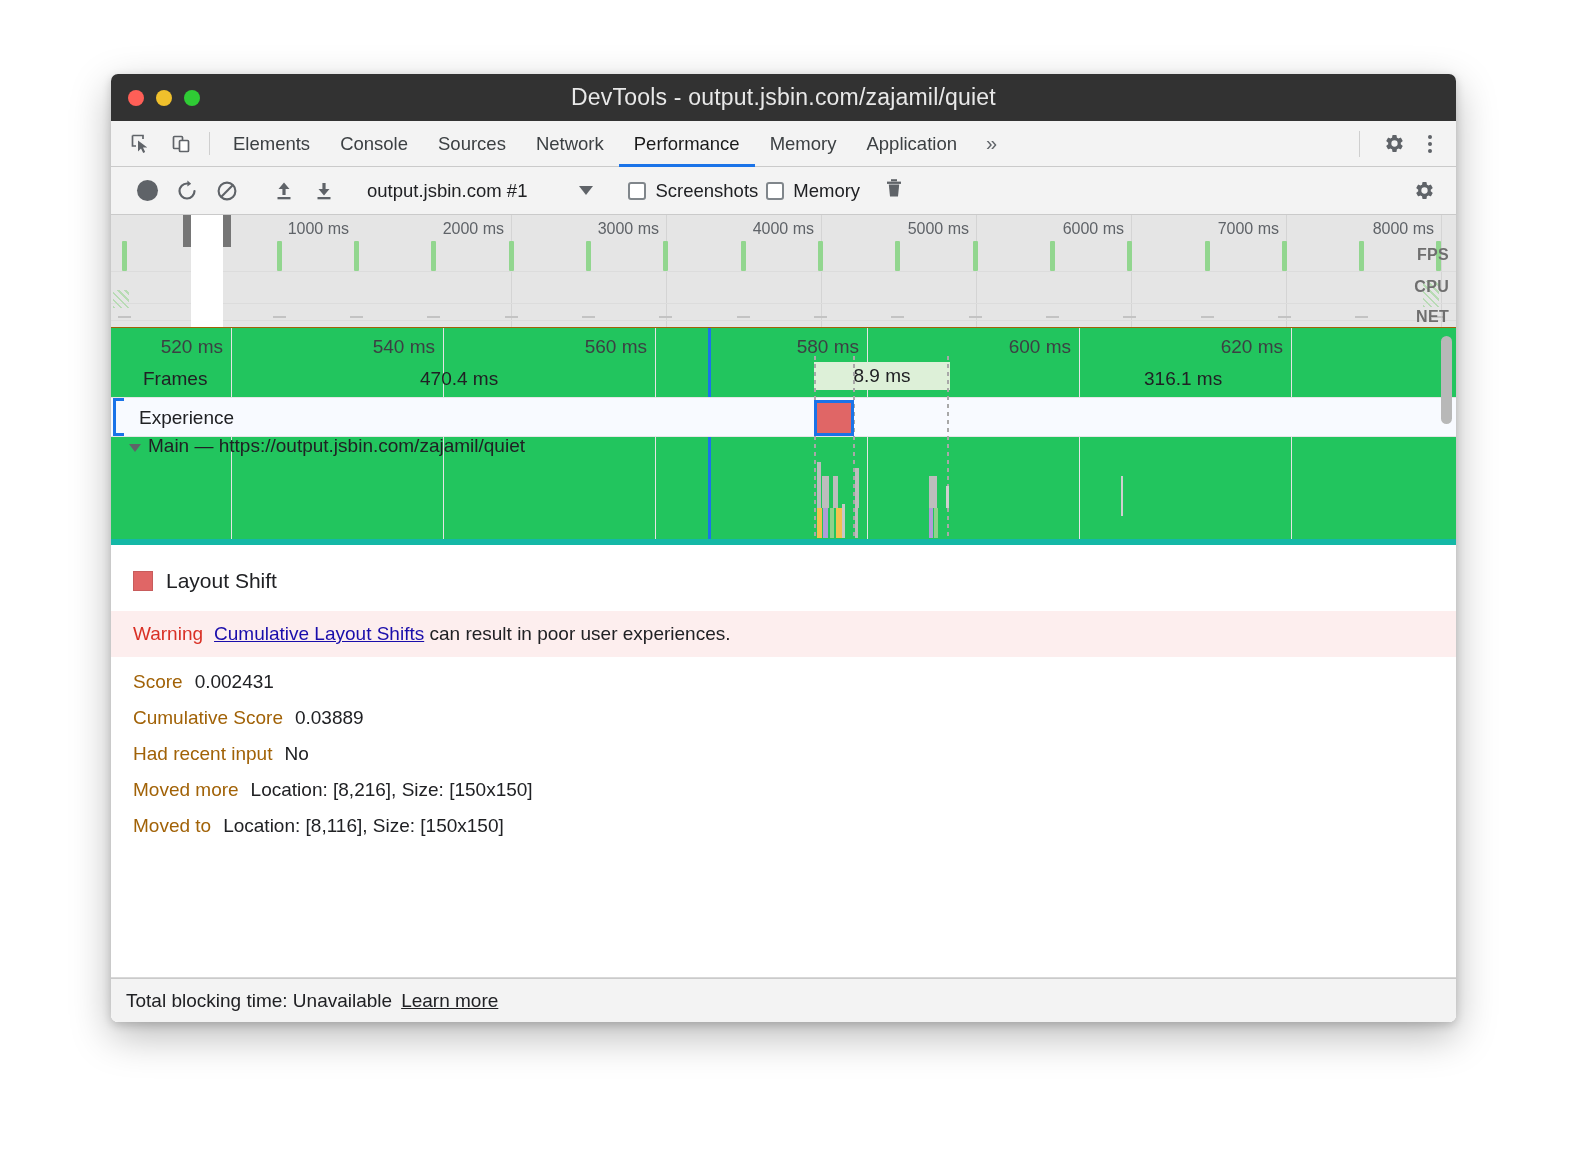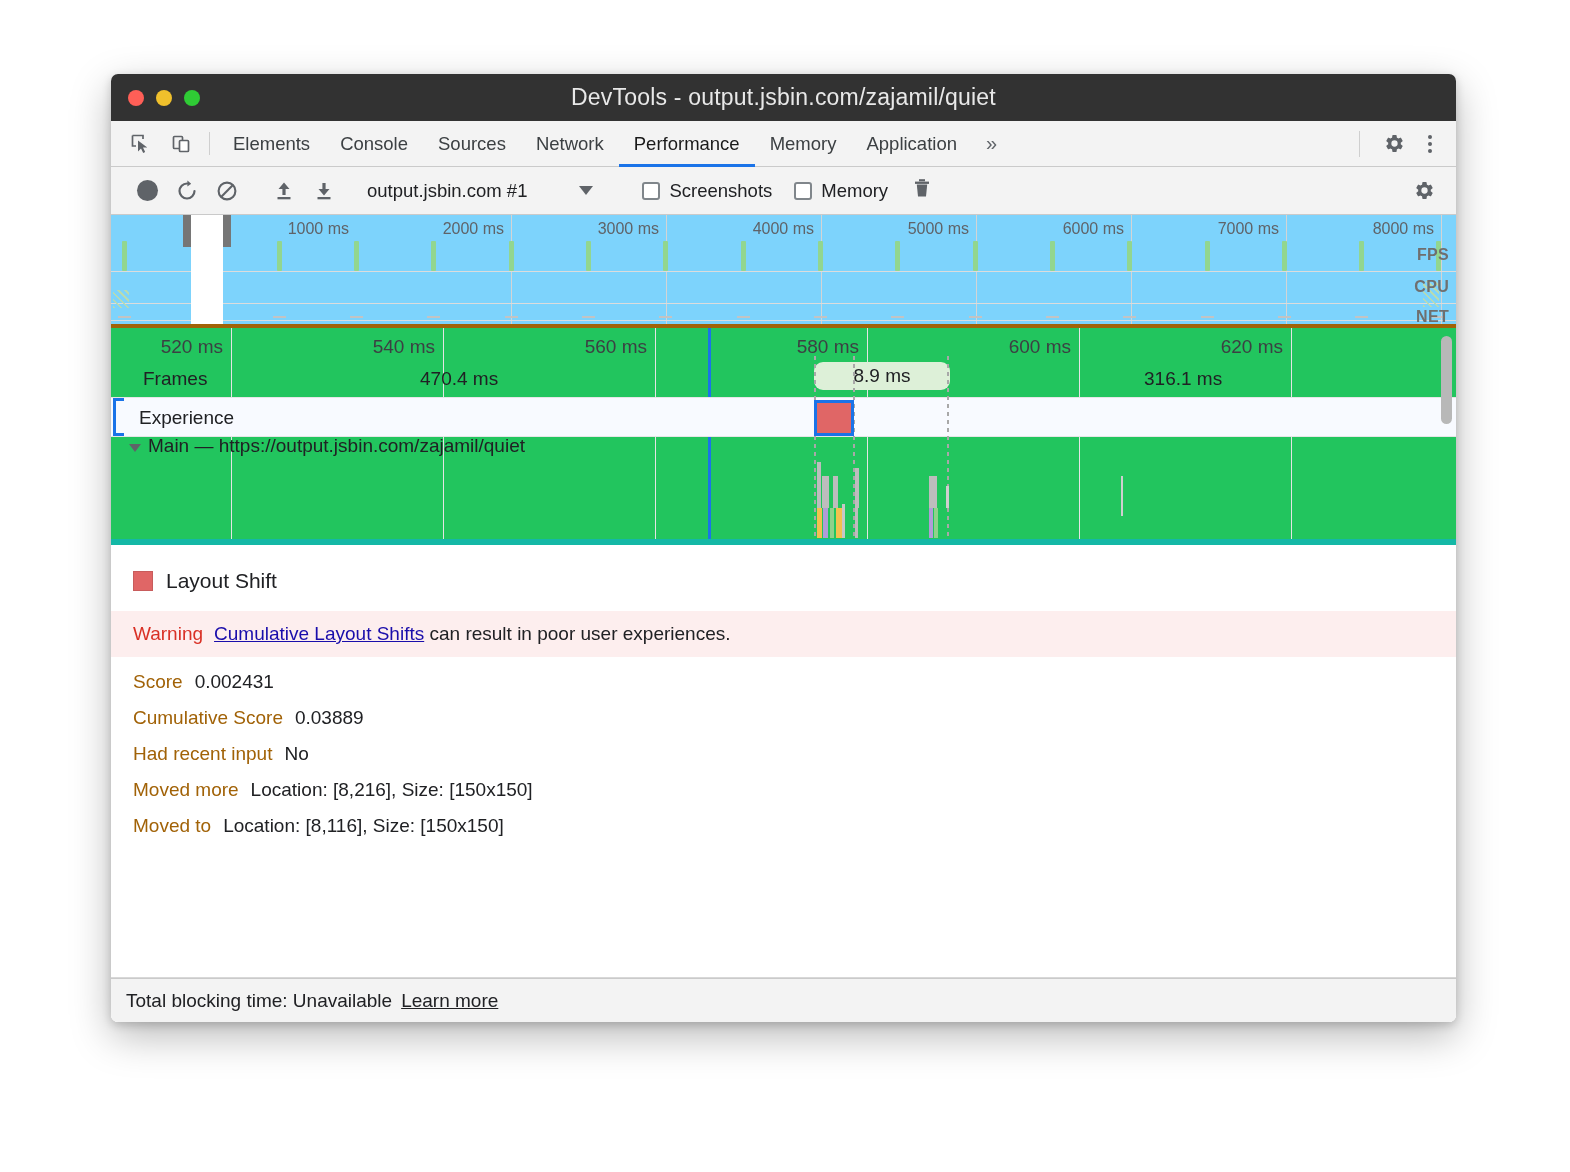--- a/index.html
+++ b/index.html
@@ -81,31 +81,31 @@
     padding-left: 16px;
     font-size: 18px; color: #3c4043;
   }
   .rec-dot { width: 21px; height: 21px; border-radius: 50%; background: #5f6368; }
   #profile-select {
     display: flex; align-items: center; gap: 0; margin-left: 6px; cursor: pointer;
   }
   #profile-name { font-size: 18.5px; color: #202124; }
   .caret { width: 0; height: 0; border-left: 7px solid transparent; border-right: 7px solid transparent;
            border-top: 9px solid #5f6368; margin-left: 52px; }
-  .cbox-wrap { display: flex; align-items: center; gap: 9px; margin-left: 22px; cursor: pointer; justify-content: flex-end; }
+  .cbox-wrap { display: flex; align-items: center; gap: 9px; margin-left: 8px; cursor: pointer; justify-content: flex-end; }
   .cbox { width: 18px; height: 18px; border: 2px solid #80868b; border-radius: 3px; background: #fff; }
   .cbox-label { font-size: 18.5px; color: #202124; }
   .trash { margin-left: 22px; cursor: pointer; }
 
   
   #overview {
     height: 113px; flex: 0 0 113px;
-    background: #7dd3fc;
+    background: #e5e5e5;
     position: relative;
-    border-bottom: 4px solid #a16207;
+    border-bottom: 1px solid #a16207;
     overflow: hidden;
   }
   .ov-grid-line { position: absolute; top: 0; bottom: 0; width: 1px; background: #d4d4d4; }
   .ov-tick-label {
     position: absolute; top: 5px; font-size: 16px; color: #5f6368;
     transform: translateX(-100%); padding-right: 7px; white-space: nowrap;
   }
   .ov-hband { position: absolute; left: 0; right: 0; height: 1px; background: #dcdcdc; }
   .fps-bar { position: absolute; width: 5px; background: #92d68f; border-radius: 1px; }
   .net-bar { position: absolute; height: 2px; background: #c3c3c3; }
@@ -145,21 +145,21 @@
     position: absolute; left: 0; right: 0;
     background: #f8faff;
     border-top: 1px solid #e6e6e6; border-bottom: 1px solid #e6e6e6;
   }
   #exp-bracket {
     position: absolute; width: 11px; border: 3px solid #1a73e8; border-right: none;
   }
   .frame-band {
     position: absolute; background: #ddf0d8;
     display: flex; align-items: center; justify-content: center;
-    font-size: 19px; color: #202124; border-radius: 9px;
+    font-size: 19px; color: #202124;
   }
   .frame-time-float { position: absolute; font-size: 19px; color: #202124; }
   .dashed-sep {
     position: absolute; width: 2px;
     background-image: linear-gradient(to bottom, #a8a8a8 0 4px, transparent 4px 8px);
     background-size: 2px 8px;
   }
   #layout-shift-marker {
     position: absolute; background: #e06666; border: 3px solid #1a73e8;
   }

